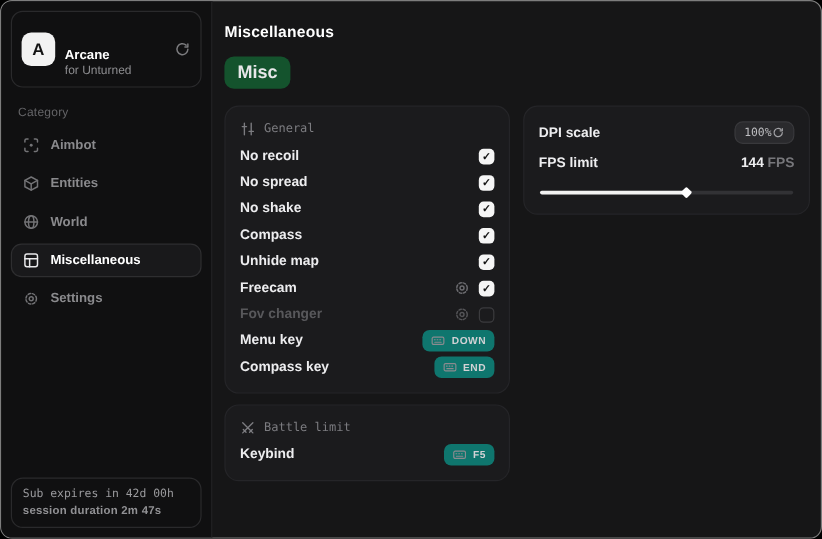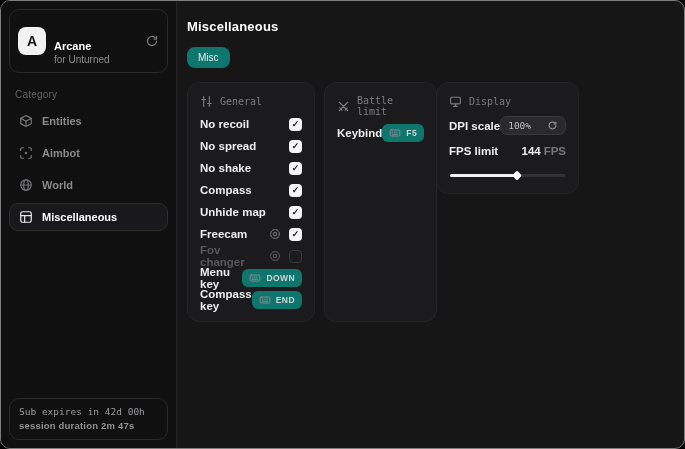--- a/index.html
+++ b/index.html
@@ -31,25 +31,25 @@
   .nav-item.active { color:#ffffff; background:#19191b; border-color:#2e2e30; }
   .nav-item.active .icn { color:#e9e9eb; }
 
   .status-card { margin-top:auto; border:1px solid #2a2a2c; border-radius:10px; padding:7px 9px 8px; }
   .status-line1 { font-family:"DejaVu Sans Mono", monospace; font-size:9.5px; color:#9b9b9e; margin-bottom:3px; white-space:nowrap; }
   .status-line2 { font-size:9.5px; font-weight:bold; color:#919194; letter-spacing:.2px; white-space:nowrap; }
 
   
   .main { flex:1; padding:18px 14px 0 10px; }
   .page-title { margin:0 0 13px; color:#ffffff; font-size:13px; font-weight:bold; letter-spacing:.2px; }
-  .tab { display:inline-block; background:#0f766e; color:#e8e8ea; font-size:10px; font-weight:400;
+  .tab { display:inline-block; background:#14532d; color:#e8e8ea; font-size:15px; font-weight:700;
     padding:5px 11px; border-radius:8px; cursor:pointer; }
 
   .columns { display:flex; gap:11px; margin-top:14px; align-items:flex-start; }
-  .col { display:flex; flex-direction:row; gap:9px; }
+  .col { display:flex; flex-direction:column; gap:9px; }
   .col-left { width:238px; }
   .col-right { width:239px; }
 
   .card { background:#1b1b1d; border:1px solid #252528; border-radius:12px; padding:9px 12px 10px; }
   .card-head { display:flex; align-items:center; gap:7px; color:#7c7c80;
     font-family:"DejaVu Sans Mono", monospace; font-size:10px; padding:3px 0 5px; }
   .card-head .icn { color:#7c7c80; }
 
   .row { display:flex; align-items:center; justify-content:space-between; height:22px; }
   .row-label { color:#ededef; font-size:11.5px; font-weight:600; }
@@ -65,21 +65,21 @@
 
   .swatch { width:13px; height:13px; border-radius:4px; flex:0 0 13px; cursor:pointer; }
 
   .keybadge { background:#0f766e; border-radius:6px; padding:3px 7px; display:inline-flex; align-items:center;
     gap:5px; color:#d2d2d5; font-size:8.5px; font-weight:bold; letter-spacing:.4px; cursor:pointer; }
   .keybadge .icn { color:#8b8b8f; }
 
   
   .d-row { display:flex; align-items:center; justify-content:space-between; height:25px; }
   .dpibadge { background:#2a2a2d; border:1px solid #39393c; border-radius:7px; padding:3px 7px;
-    display:inline-flex; align-items:center; gap:16px; color:#bebec1; font-size:9.5px;
+    display:inline-flex; align-items:center; gap:0; color:#bebec1; font-size:9.5px;
     font-family:"DejaVu Sans Mono", monospace; cursor:pointer; }
   .dpibadge .icn { color:#a0a0a4; }
   .fps-val { font-size:11.5px; font-weight:bold; }
   .fps-val .v { color:#ededef; }
   .fps-val .u { color:#77777b; margin-left:3px; }
 
   .slider { position:relative; height:12px; margin:6px 1px 2px; display:flex; align-items:center; cursor:pointer; }
   .slider .track { width:100%; height:3px; background:#323235; border-radius:2px; }
   .slider .fill { position:absolute; left:0; height:3px; background:#f2f2f2; border-radius:2px; }
   .slider .thumb { position:absolute; width:7px; height:7px; background:#ffffff; border-radius:1.5px;
@@ -104,57 +104,66 @@
           </svg>
         </span>
     </div>
 
     <div class="category">Category</div>
 
     <nav id="nav">
         <div class="nav-item">
           <span class="icn">
             <svg width="14" height="14" viewBox="0 0 16 16" fill="none" stroke="currentColor" stroke-width="1.4" stroke-linecap="round" stroke-linejoin="round">
-              <path d="M8 1.7 14 5v6L8 14.3 2 11V5l6-3.3z"></path>
-              <path d="M2 5l6 3.2L14 5"></path>
-              <path d="M8 8.2v6"></path>
-            </svg>
-          </span>
-          <span>Entities</span>
-        </div>
-        <div class="nav-item">
-          <span class="icn">
-            <svg width="14" height="14" viewBox="0 0 16 16" fill="none" stroke="currentColor" stroke-width="1.4" stroke-linecap="round" stroke-linejoin="round">
               <path d="M2 5V3.5A1.5 1.5 0 0 1 3.5 2H5"></path>
               <path d="M11 2h1.5A1.5 1.5 0 0 1 14 3.5V5"></path>
               <path d="M14 11v1.5a1.5 1.5 0 0 1-1.5 1.5H11"></path>
               <path d="M5 14H3.5A1.5 1.5 0 0 1 2 12.5V11"></path>
               <circle cx="8" cy="8" r="1.4" fill="currentColor" stroke="none"></circle>
             </svg>
           </span>
           <span>Aimbot</span>
         </div>
         <div class="nav-item">
           <span class="icn">
             <svg width="14" height="14" viewBox="0 0 16 16" fill="none" stroke="currentColor" stroke-width="1.4" stroke-linecap="round" stroke-linejoin="round">
+              <path d="M8 1.7 14 5v6L8 14.3 2 11V5l6-3.3z"></path>
+              <path d="M2 5l6 3.2L14 5"></path>
+              <path d="M8 8.2v6"></path>
+            </svg>
+          </span>
+          <span>Entities</span>
+        </div>
+        <div class="nav-item">
+          <span class="icn">
+            <svg width="14" height="14" viewBox="0 0 16 16" fill="none" stroke="currentColor" stroke-width="1.4" stroke-linecap="round" stroke-linejoin="round">
               <circle cx="8" cy="8" r="6"></circle>
               <ellipse cx="8" cy="8" rx="2.6" ry="6"></ellipse>
               <path d="M2 8h12"></path>
             </svg>
           </span>
           <span>World</span>
         </div>
         <div class="nav-item active">
           <span class="icn">
             <svg width="14" height="14" viewBox="0 0 16 16" fill="none" stroke="currentColor" stroke-width="1.4" stroke-linecap="round" stroke-linejoin="round">
               <rect x="2" y="2" width="12" height="12" rx="2"></rect>
               <path d="M2 6.5h12M6.5 6.5V14"></path>
             </svg>
           </span>
           <span>Miscellaneous</span>
+        </div>
+        <div class="nav-item">
+          <span class="icn">
+            <svg width="14" height="14" viewBox="0 0 16 16" fill="none" stroke="currentColor" stroke-width="1.4" stroke-linecap="round">
+              <circle cx="8" cy="8" r="5" stroke-dasharray="2.3 1.7"></circle>
+              <circle cx="8" cy="8" r="1.9"></circle>
+            </svg>
+          </span>
+          <span>Settings</span>
         </div>
       </nav>
 
     <div class="status-card">
       <div class="status-line1">Sub expires in 42d 00h</div>
       <div class="status-line2">session duration 2m 47s</div>
     </div>
   </aside>
 
   <main class="main">
@@ -284,29 +293,20 @@
                   </span>
                 </span>
               </div>
             </div>
         </section>
 
       </div>
       <div class="col col-right">
 
         <section class="card">
-          <div class="card-head">
-            <span class="icn" id="display-icon-slot">
-                <svg width="13" height="13" viewBox="0 0 16 16" fill="none" stroke="currentColor" stroke-width="1.4" stroke-linecap="round" stroke-linejoin="round">
-                  <rect x="2" y="2.8" width="12" height="8.2" rx="1.4"></rect>
-                  <path d="M5.8 14h4.4M8 11v3"></path>
-                </svg>
-              </span>
-            <span>Display</span>
-          </div>
 
           <div class="d-row">
             <span class="row-label">DPI scale</span>
             <span class="dpibadge">
               <span>100%</span>
               <span class="icn" id="refresh-icon-slot">
                   <svg width="11" height="11" viewBox="0 0 16 16" fill="none" stroke="currentColor" stroke-width="1.5" stroke-linecap="round" stroke-linejoin="round">
                     <path d="M13 8a5 5 0 1 1-1.6-3.7"></path>
                     <path d="M13 3.2v2.7h-2.7"></path>
                   </svg>

